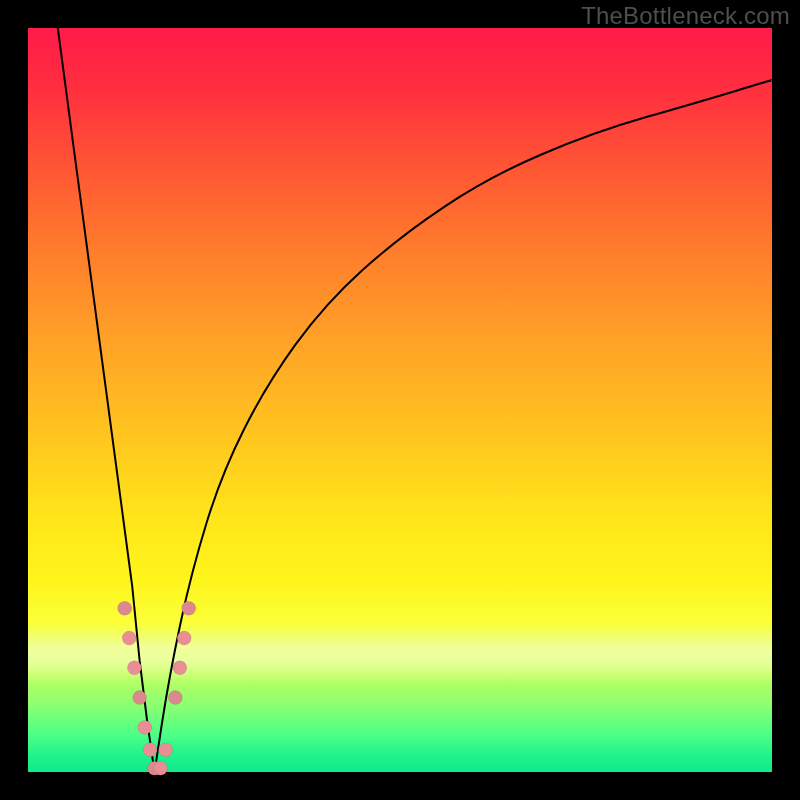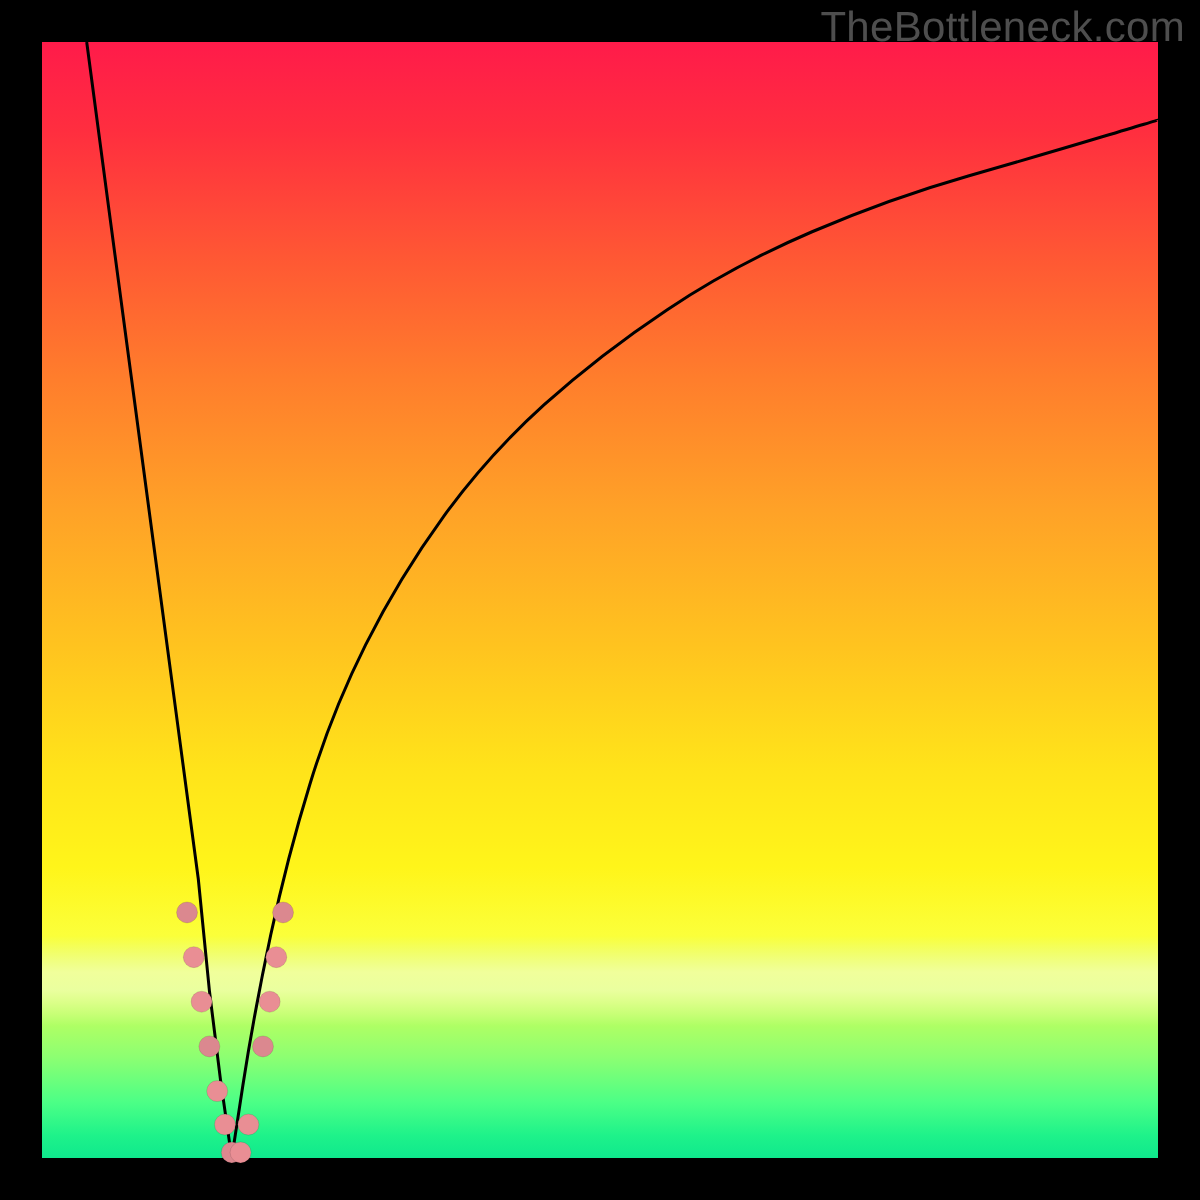--- a/index.html
+++ b/index.html
@@ -15,21 +15,21 @@
     position: relative;
     width: 800px;
     height: 800px;
     background: #000;
   }
   .watermark {
     position: absolute;
     top: 2px;
     right: 10px;
     color: #4e4e4e;
-    font-size: 28px;
+    font-size: 24px;
     font-weight: 400;
     letter-spacing: 0.2px;
     z-index: 10;
     user-select: none;
   }
   .plot-area {
     position: absolute;
     left: 28px;
     top: 28px;
     width: 744px;

